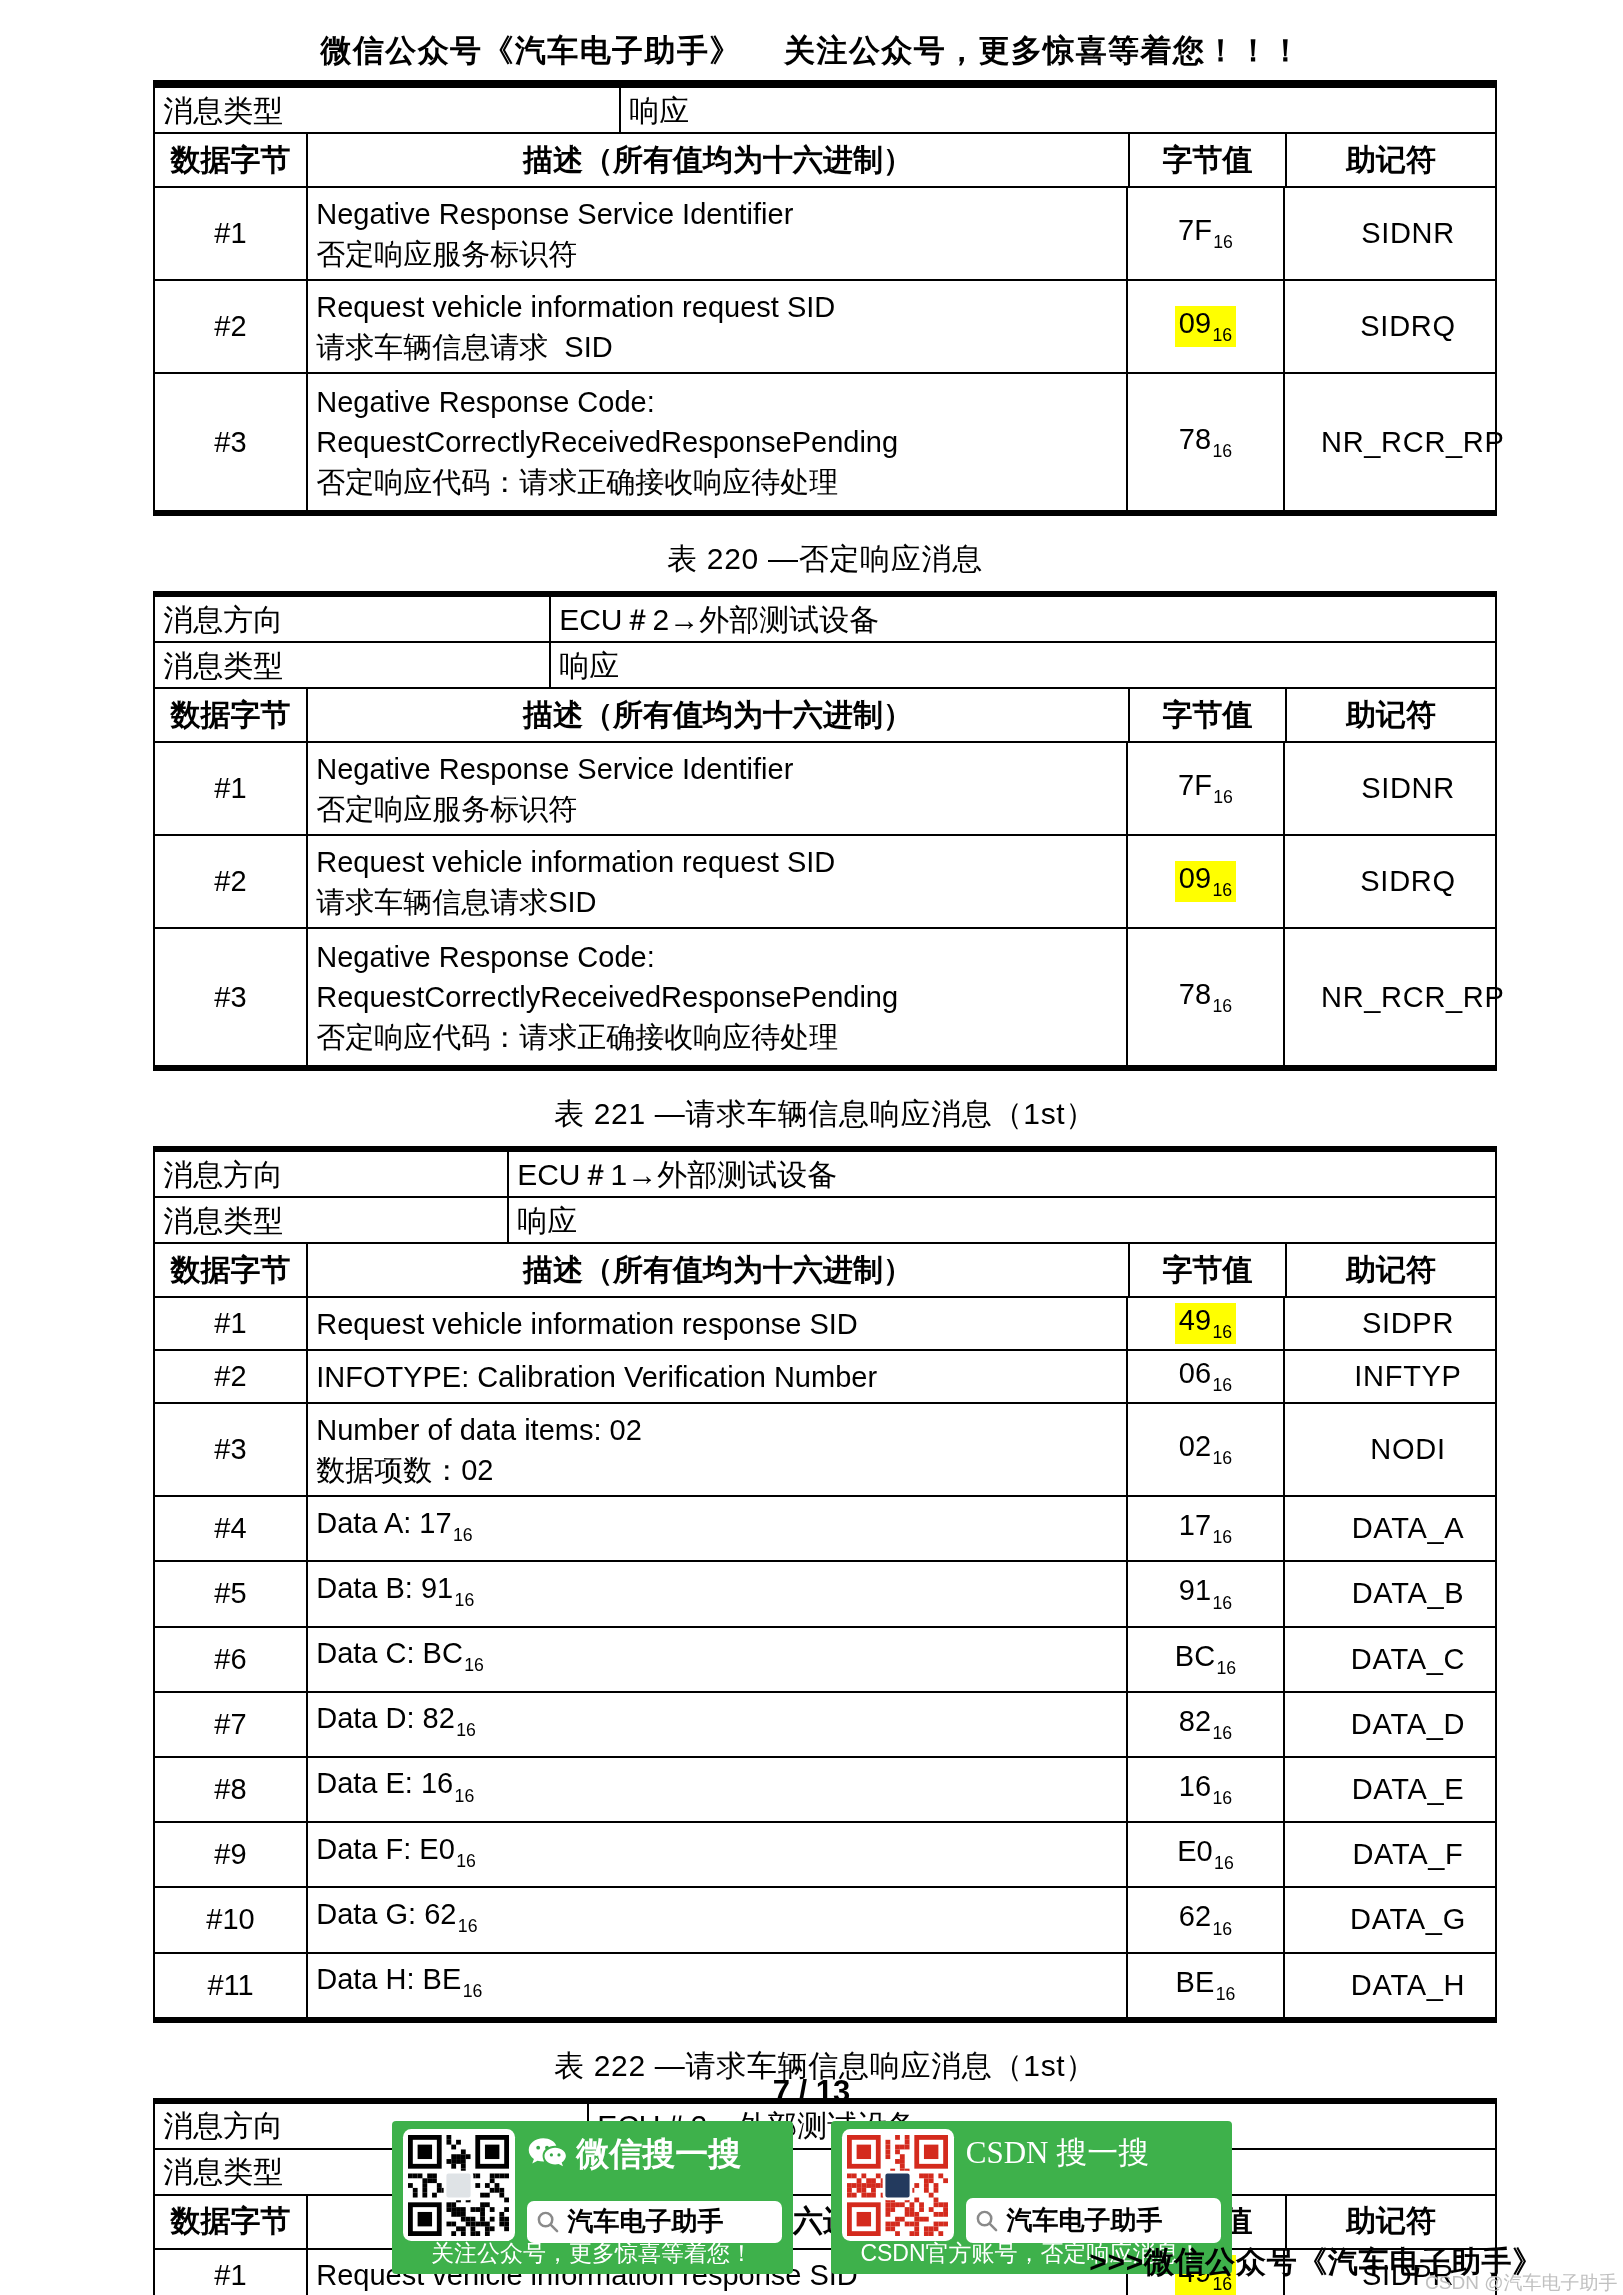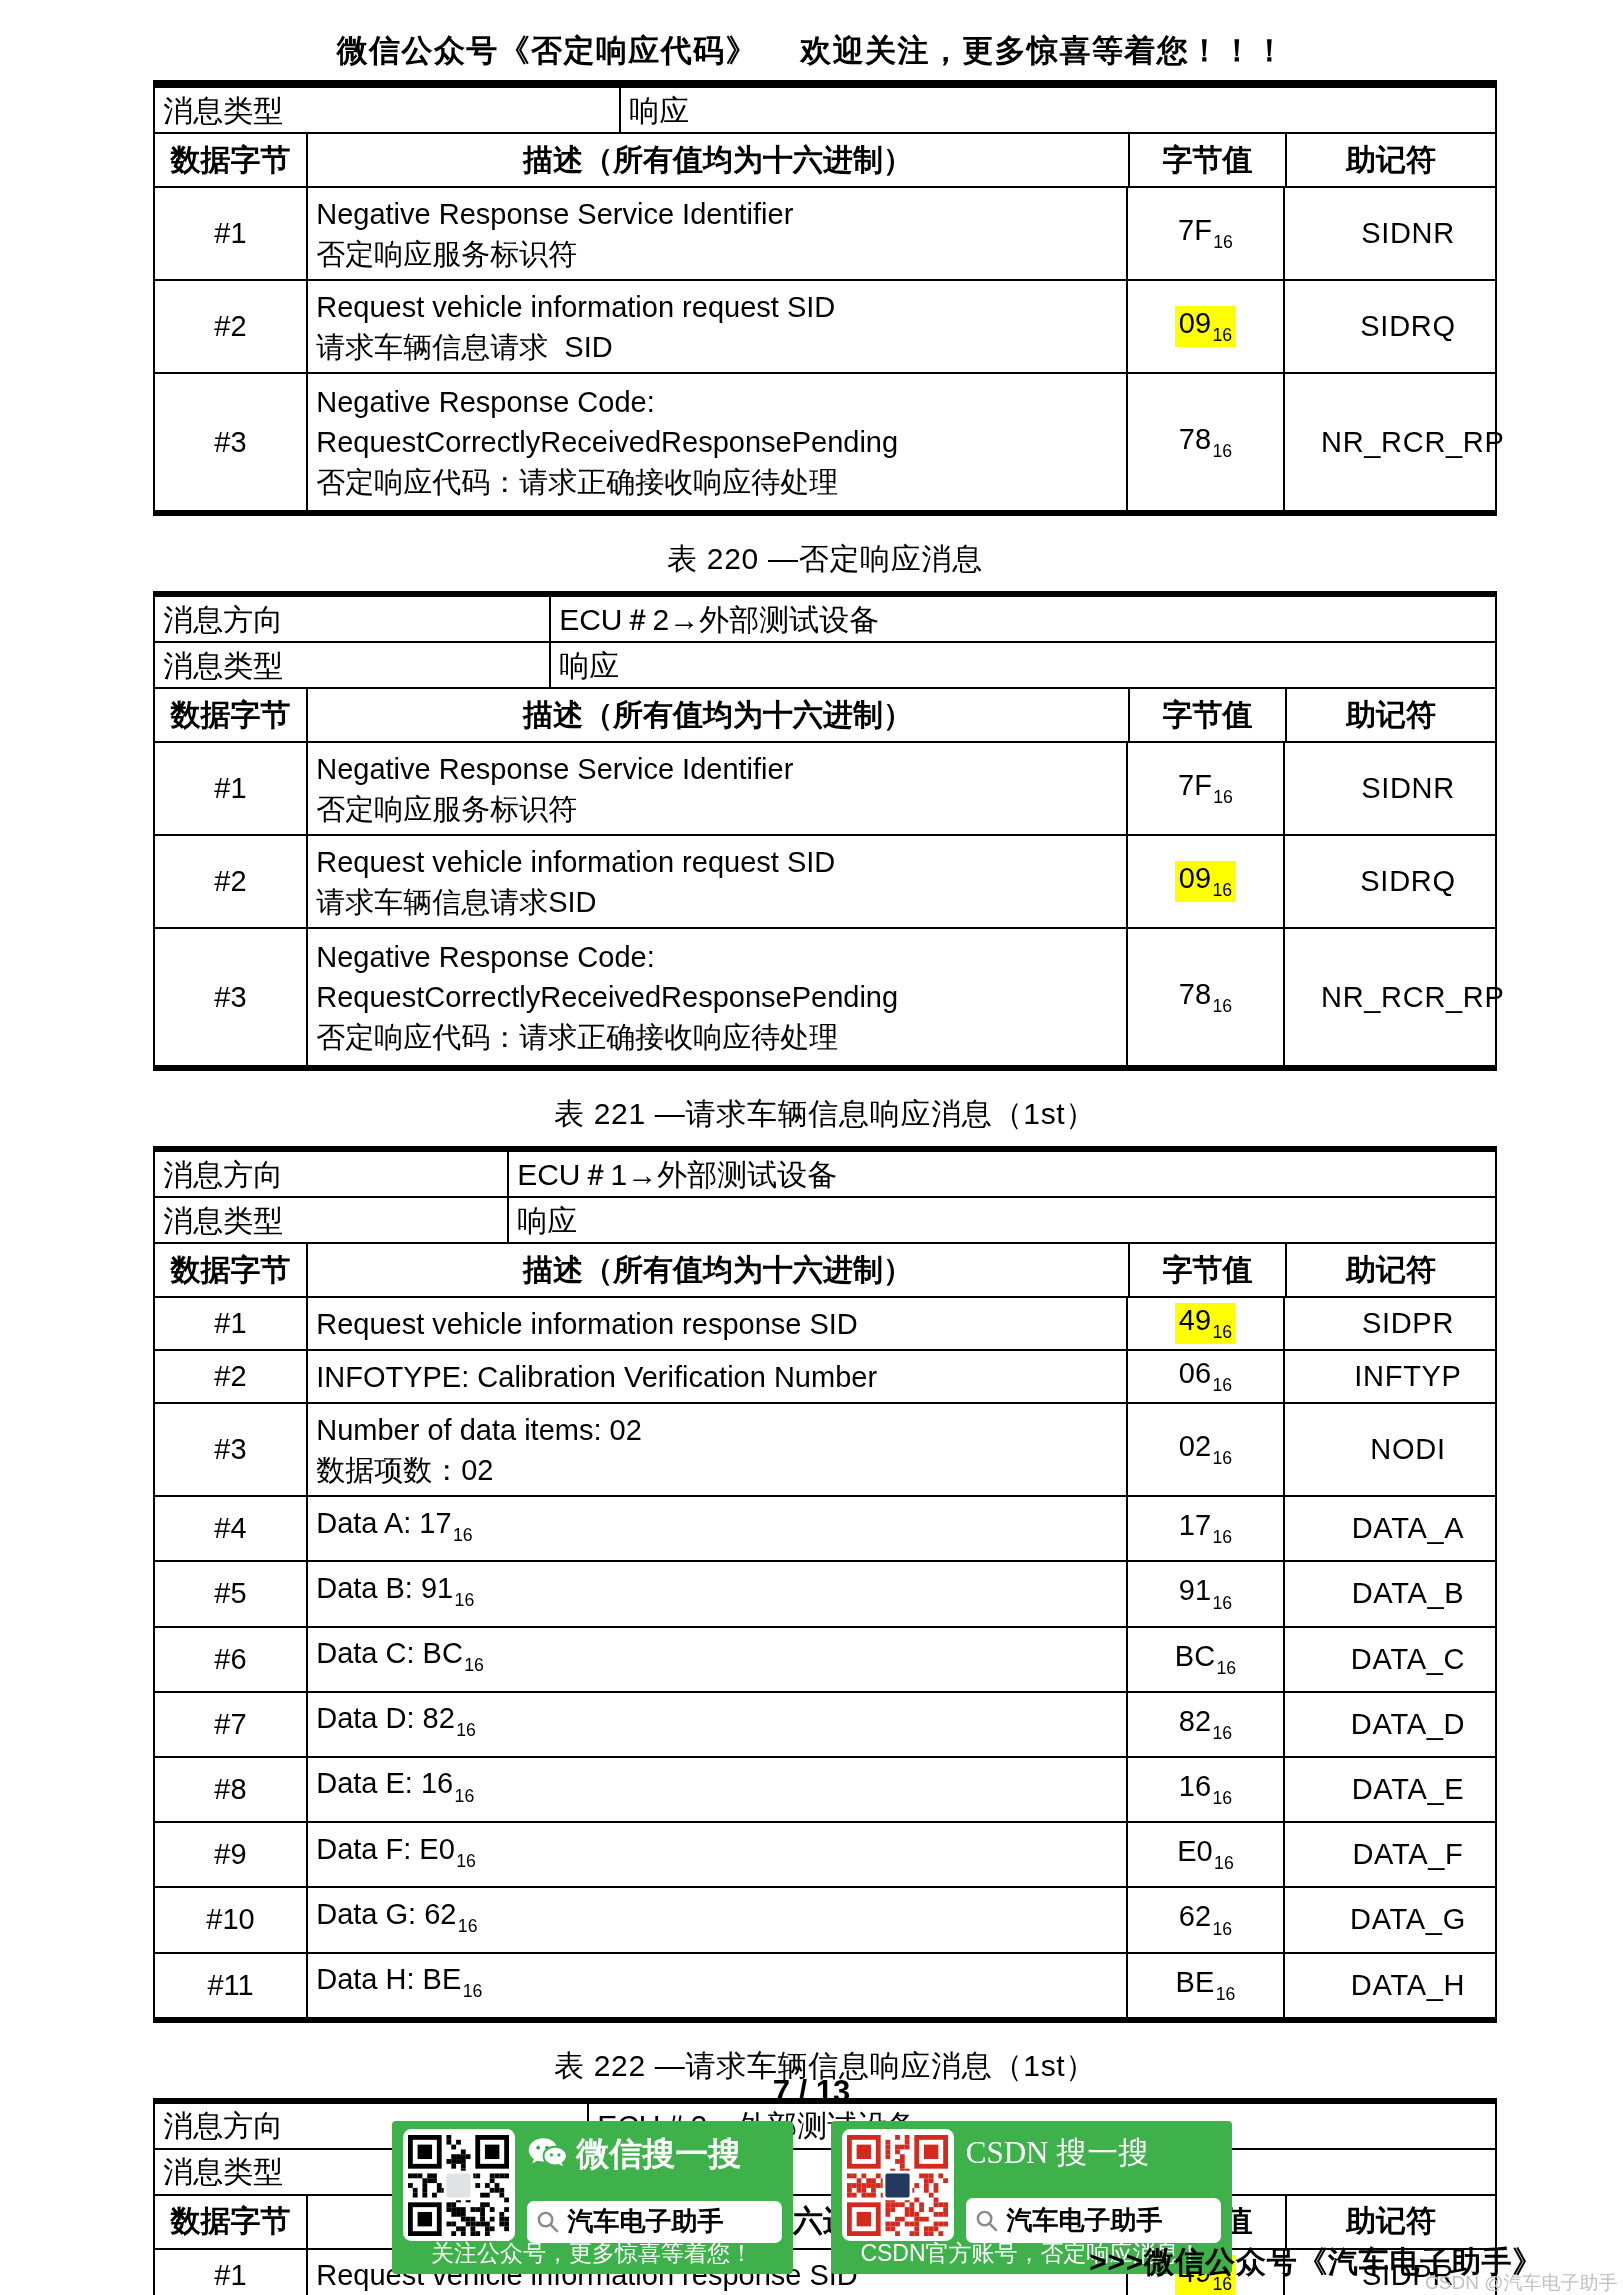--- a/index.html
+++ b/index.html
@@ -63,21 +63,21 @@
   .b-caption{position:absolute;left:0;right:0;bottom:5.5px;text-align:center;color:#fff;font-size:23px;white-space:nowrap;}
 
   .promo{position:absolute;top:2242px;right:80px;font-size:30px;font-weight:700;letter-spacing:0.7px;}
   .watermark{position:absolute;top:2270px;right:5.5px;font-size:19px;color:#c0c0c0;}
 </style>
 </head>
 <body>
 
 <div id="page">
 
-  <div class="page-header">微信公众号《否定响应代码》　 欢迎关注，更多惊喜等着您！！！</div>
+  <div class="page-header">微信公众号《汽车电子助手》　 关注公众号，更多惊喜等着您！！！</div>
 
   <div id="tables">
       <div class="doc-table table-0">
         <div class="meta-row">
           <div class="m-label">消息类型</div>
           <div class="m-value">响应</div>
         </div>
         <div class="grid-row header-row">
           <div class="hcell">数据字节</div>
           <div class="hcell">描述（所有值均为十六进制）</div>

